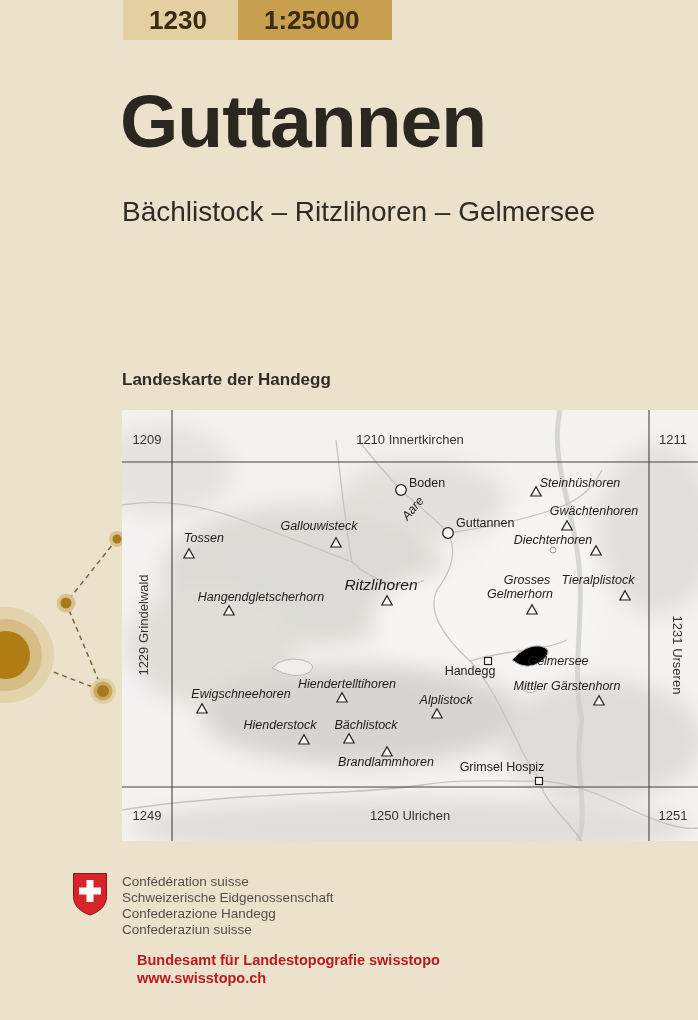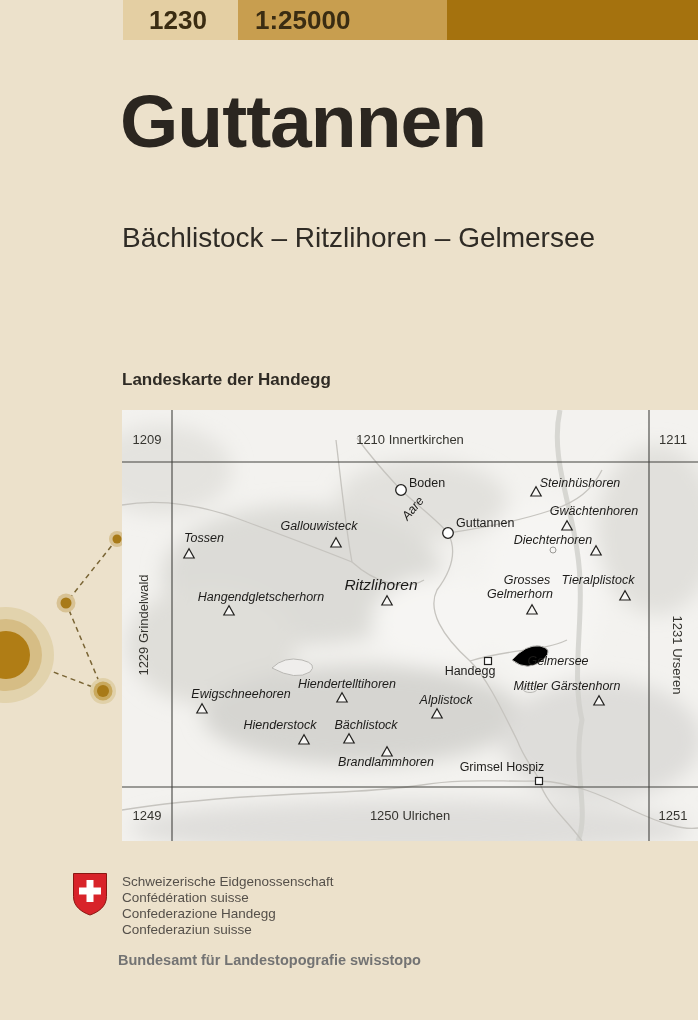--- a/index.html
+++ b/index.html
@@ -3,42 +3,42 @@
 <meta charset="utf-8">
 <style>
   html,body{margin:0;padding:0;}
   #page{
     position:relative;width:698px;height:1020px;overflow:hidden;
     background:#ece1cb;
     font-family:"Liberation Sans", sans-serif;
     -webkit-font-smoothing:antialiased;
   }
   
-  #header{position:absolute;left:0;top:0;width:698px;height:40px;display:flex;}
+  #header{position:absolute;left:0;top:0;width:698px;height:40px;display:flex;align-items:center;}
   #header .spacer{width:123px;height:40px;}
   #header .cell{height:40px;display:flex;align-items:center;box-sizing:border-box;
     font-weight:bold;font-size:26px;color:#3a2c12;}
   #cell-sheet{width:115px;background:#e4cfa3;padding-left:26px;}
-  #cell-scale{width:209px;background:#c89e4f;padding-left:17px;}
+  #cell-scale{width:154px;background:#c89e4f;padding-left:26px;}
   #header .accent{flex:1;background:#a5720e;}
   
   #title{position:absolute;left:120px;top:78px;font-size:75px;font-weight:bold;
     color:#2b2620;letter-spacing:-1px;white-space:nowrap;}
-  #subtitle{position:absolute;left:122px;top:196px;font-size:28px;color:#2f2b25;white-space:nowrap;margin-top:26px;}
+  #subtitle{position:absolute;left:122px;top:196px;font-size:28px;color:#2f2b25;white-space:nowrap;}
   #series{position:absolute;left:122px;top:370px;font-size:17px;font-weight:bold;color:#2f2b25;}
   
   #deco{position:absolute;left:0;top:0;width:698px;height:1020px;}
   
   #map{position:absolute;left:122px;top:410px;width:576px;height:431px;background:#f3f2ef;}
   #map svg{display:block;}
   
   #shield{position:absolute;left:72px;top:872px;width:36px;height:44px;}
   #confed{position:absolute;left:122px;top:874px;font-size:13.5px;line-height:16px;color:#55504a;}
-  #office{position:absolute;left:118px;top:951px;font-size:14.5px;line-height:18px;
-    font-weight:bold;color:#737373;}
+  #office{position:absolute;left:137px;top:951px;font-size:14.5px;line-height:18px;
+    font-weight:bold;color:#b91c1c;}
 </style>
 </head>
 <body>
 
 <div id="page">
 
   <div id="header">
     <div class="spacer"></div>
     <div class="cell" id="cell-sheet">
       <span>1230</span>
@@ -177,22 +177,23 @@
         </g>
     </svg>
   </div>
 
   <svg id="shield" viewBox="0 0 36 44">
     <path d="M1.5,1.5 h33 v23 c0,10 -8,15.5 -16.5,18.5 c-8.5,-3 -16.5,-8.5 -16.5,-18.5 z" fill="#d8232a" stroke="#8a1712" stroke-width="1"></path>
     <rect x="14.5" y="8" width="7" height="22" fill="#ffffff"></rect>
     <rect x="7" y="15.5" width="22" height="7" fill="#ffffff"></rect>
   </svg>
   <div id="confed">
+    <div>Confédération suisse</div>
     <div>Schweizerische Eidgenossenschaft</div>
-    <div>Confédération suisse</div>
     <div>Confederazione Handegg</div>
     <div>Confederaziun suisse</div>
   </div>
   <div id="office">
     <div>Bundesamt für Landestopografie swisstopo</div>
+    <div>www.swisstopo.ch</div>
   </div>
 
 </div>
 
 </body></html>

